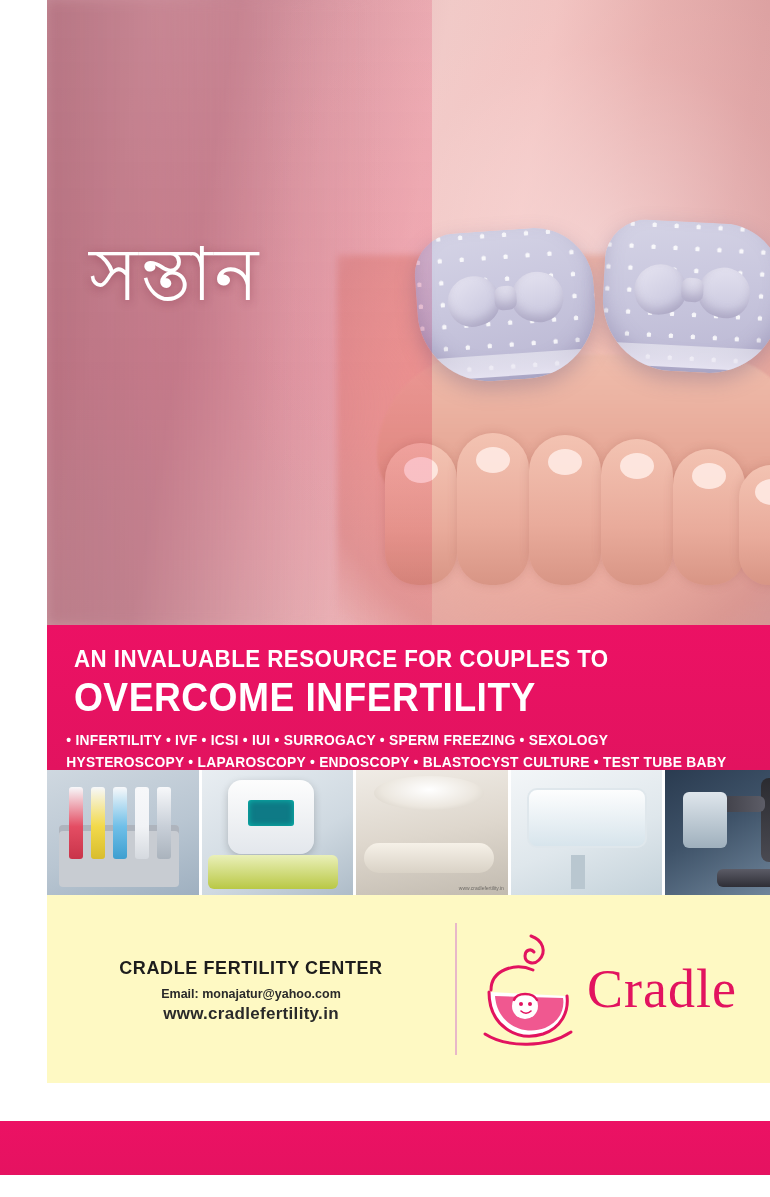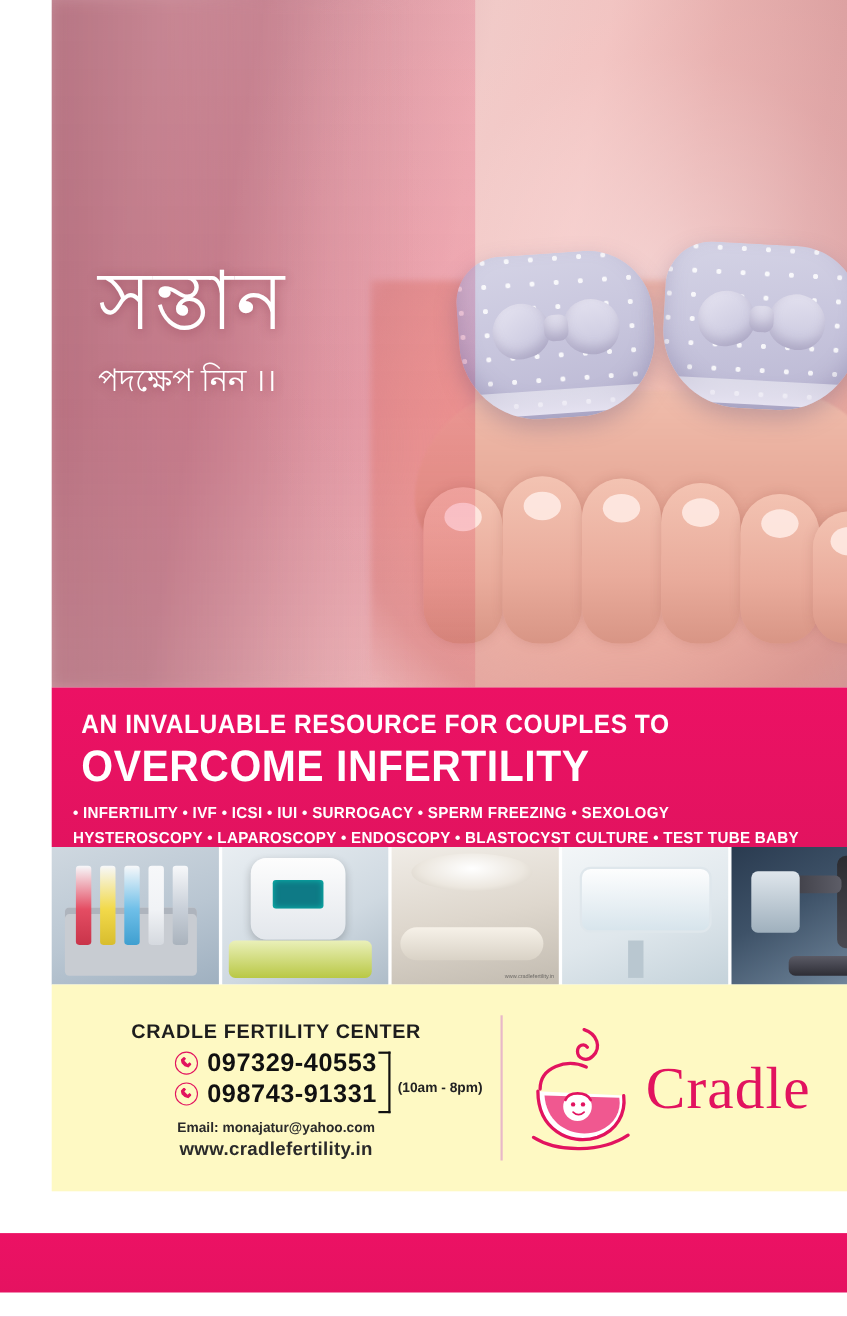--- a/index.html
+++ b/index.html
@@ -503,21 +503,20 @@
         <span class="bl"></span>
         <span class="br"></span>
         <span class="knot"></span>
       </div>
     </div>
 
     <div class="hero-pinkwash"></div>
 
     <div class="hero-overlay-text">
       <div class="headline-bn">সন্তান</div>
-      <div class="sub-bn">পদক্ষেপ নিন ।।</div>
     </div>
   </div>
 
   <div class="band">
     <div class="band-line1">AN INVALUABLE RESOURCE FOR COUPLES TO</div>
     <div class="band-line2">OVERCOME INFERTILITY</div>
     <div class="band-services">• INFERTILITY • IVF • ICSI • IUI • SURROGACY • SPERM FREEZING • SEXOLOGY</div>
     <div class="band-services">HYSTEROSCOPY • LAPAROSCOPY • ENDOSCOPY • BLASTOCYST CULTURE • TEST TUBE BABY</div>
   </div>
 
@@ -548,32 +547,20 @@
       <span class="scope-arm"></span>
       <span class="scope-base"></span>
       <span class="lens"></span>
     </div>
   </div>
 
   <div class="footer">
     <div class="footer-left">
       <div class="clinic-name">CRADLE FERTILITY CENTER</div>
 
-      <div class="phone-block">
-        <div class="phone-row">
-          <span class="phone-icon"></span>
-          <span class="phone-num">097329-40553</span>
-        </div>
-        <div class="phone-row">
-          <span class="phone-icon"></span>
-          <span class="phone-num">098743-91331</span>
-        </div>
-        <span class="bracket"></span>
-        <span class="hours">(10am - 8pm)</span>
-      </div>
 
       <div class="email">Email: monajatur@yahoo.com</div>
       <div class="website">www.cradlefertility.in</div>
     </div>
 
     <div class="divider"></div>
 
     <div class="footer-right">
       <div class="logo-mark">
         <svg viewBox="0 0 96 118" width="96" height="118" aria-hidden="true">

